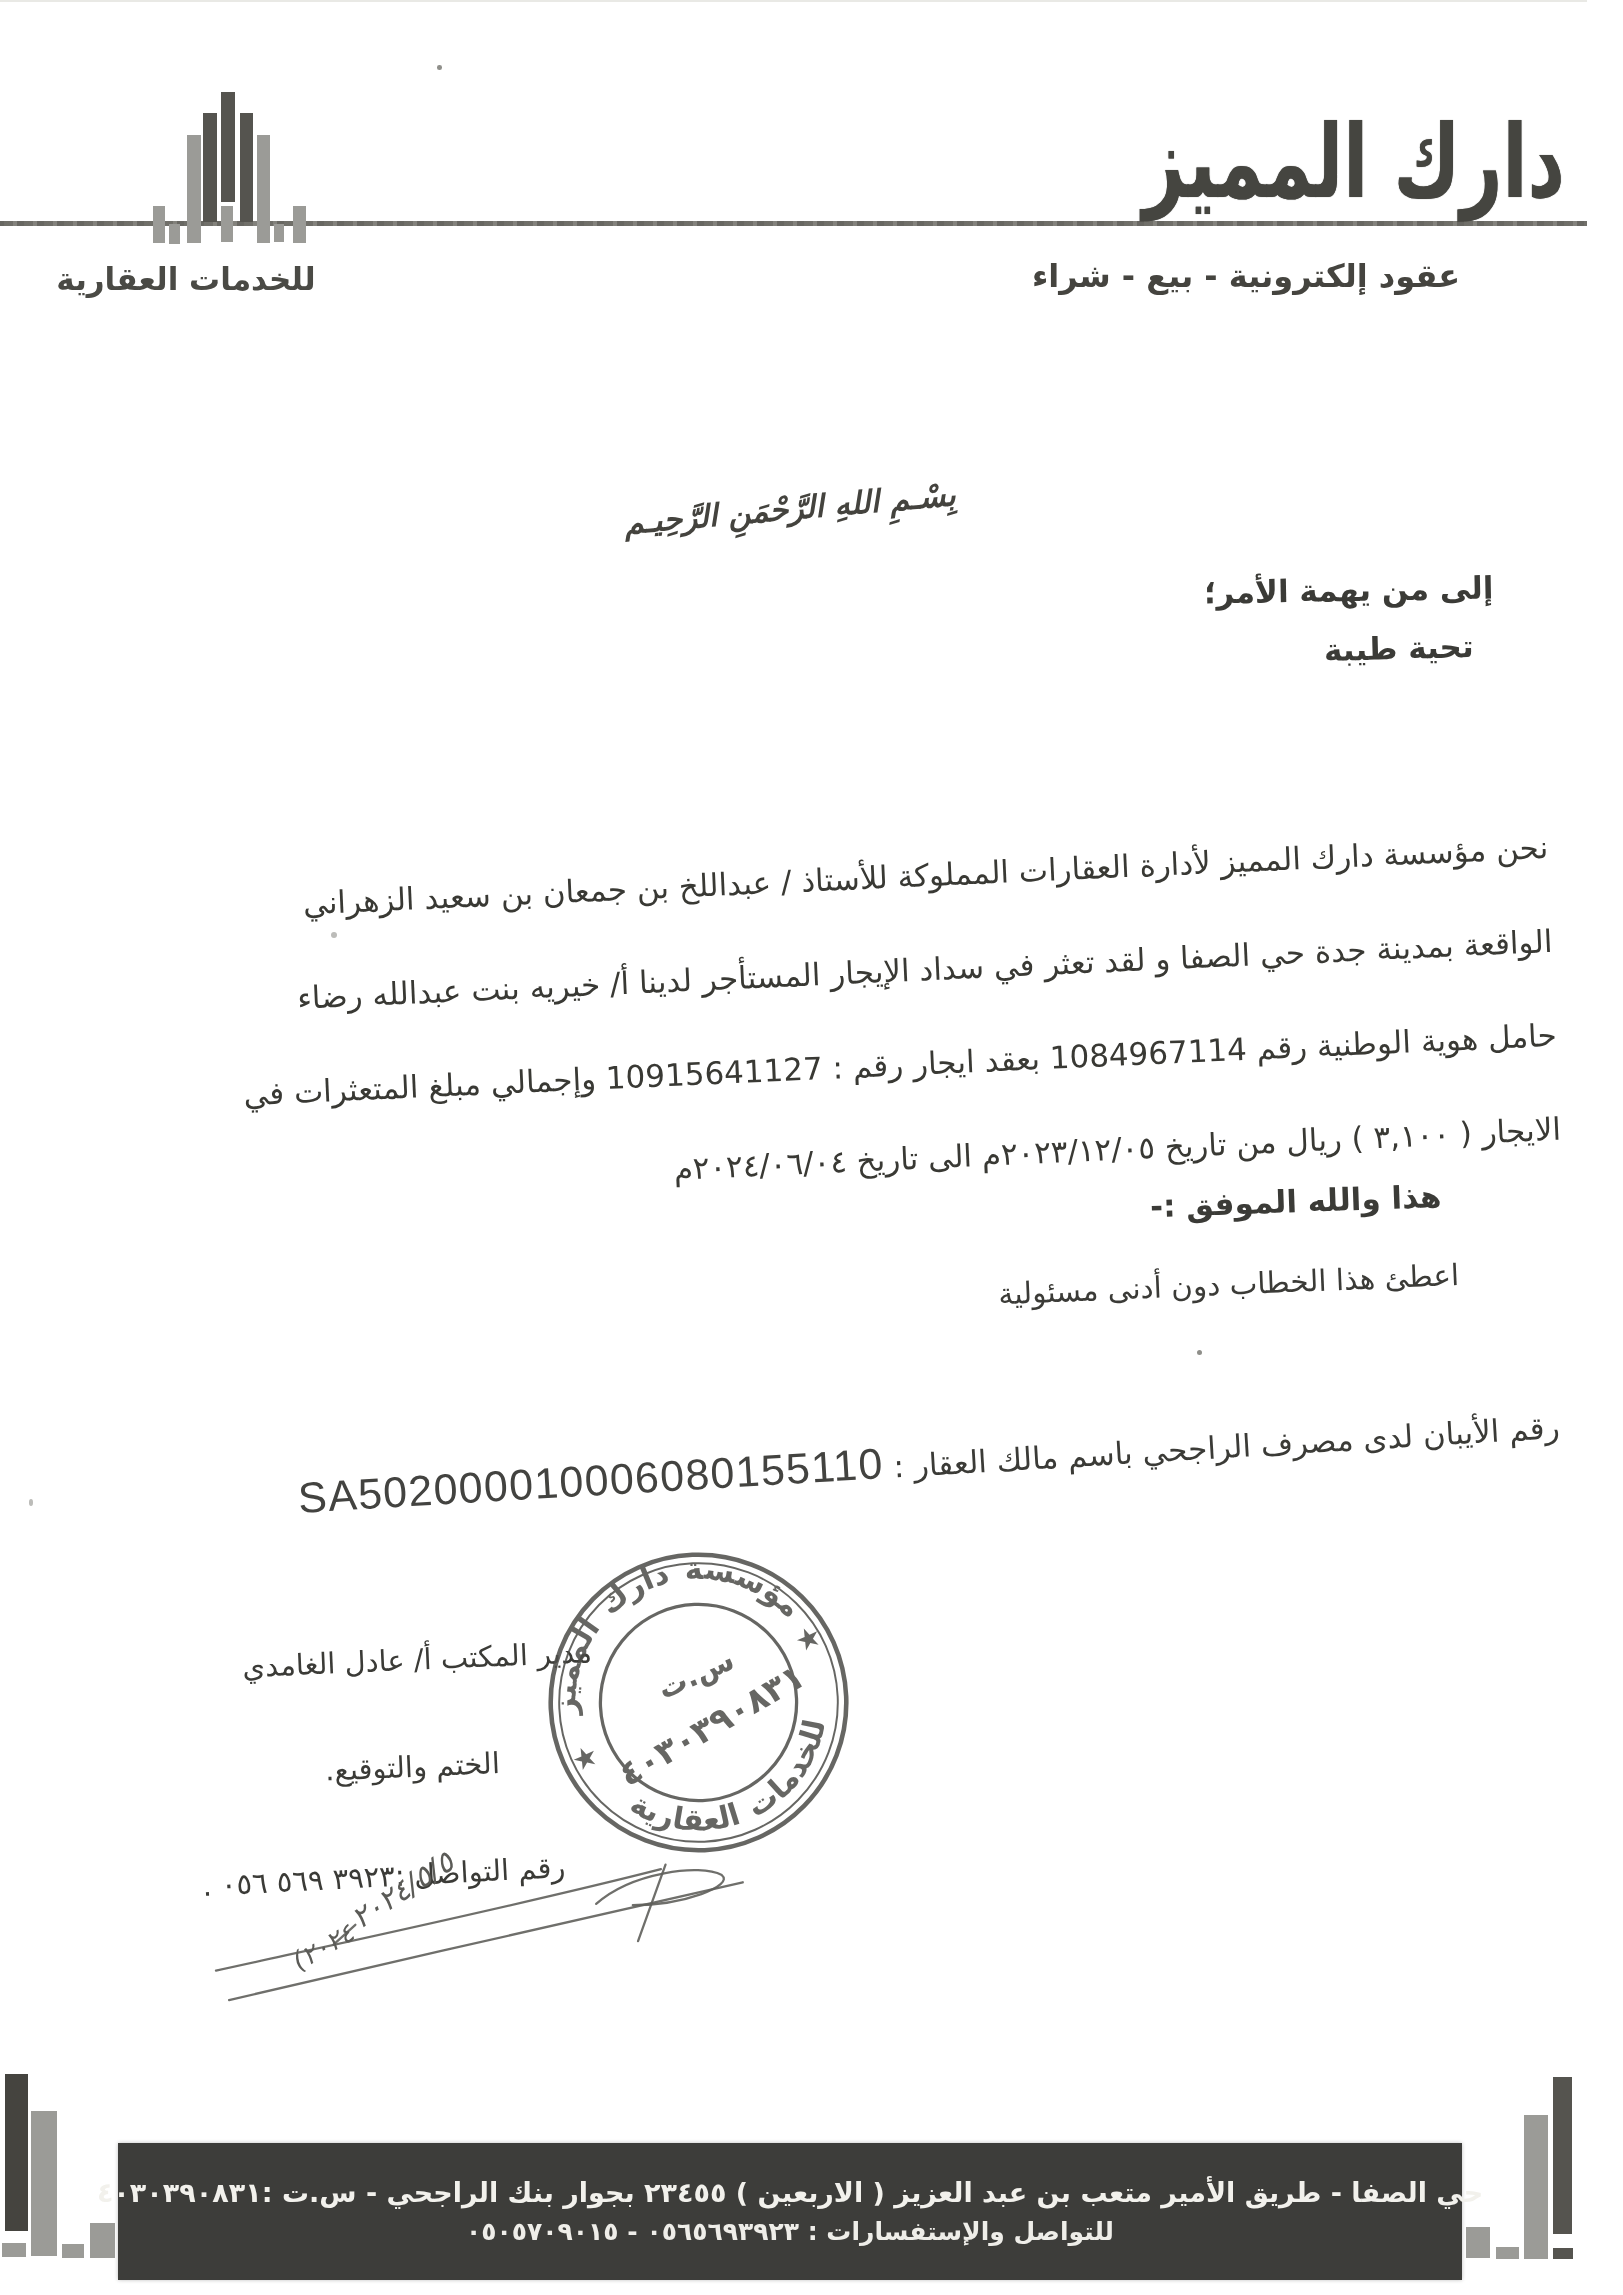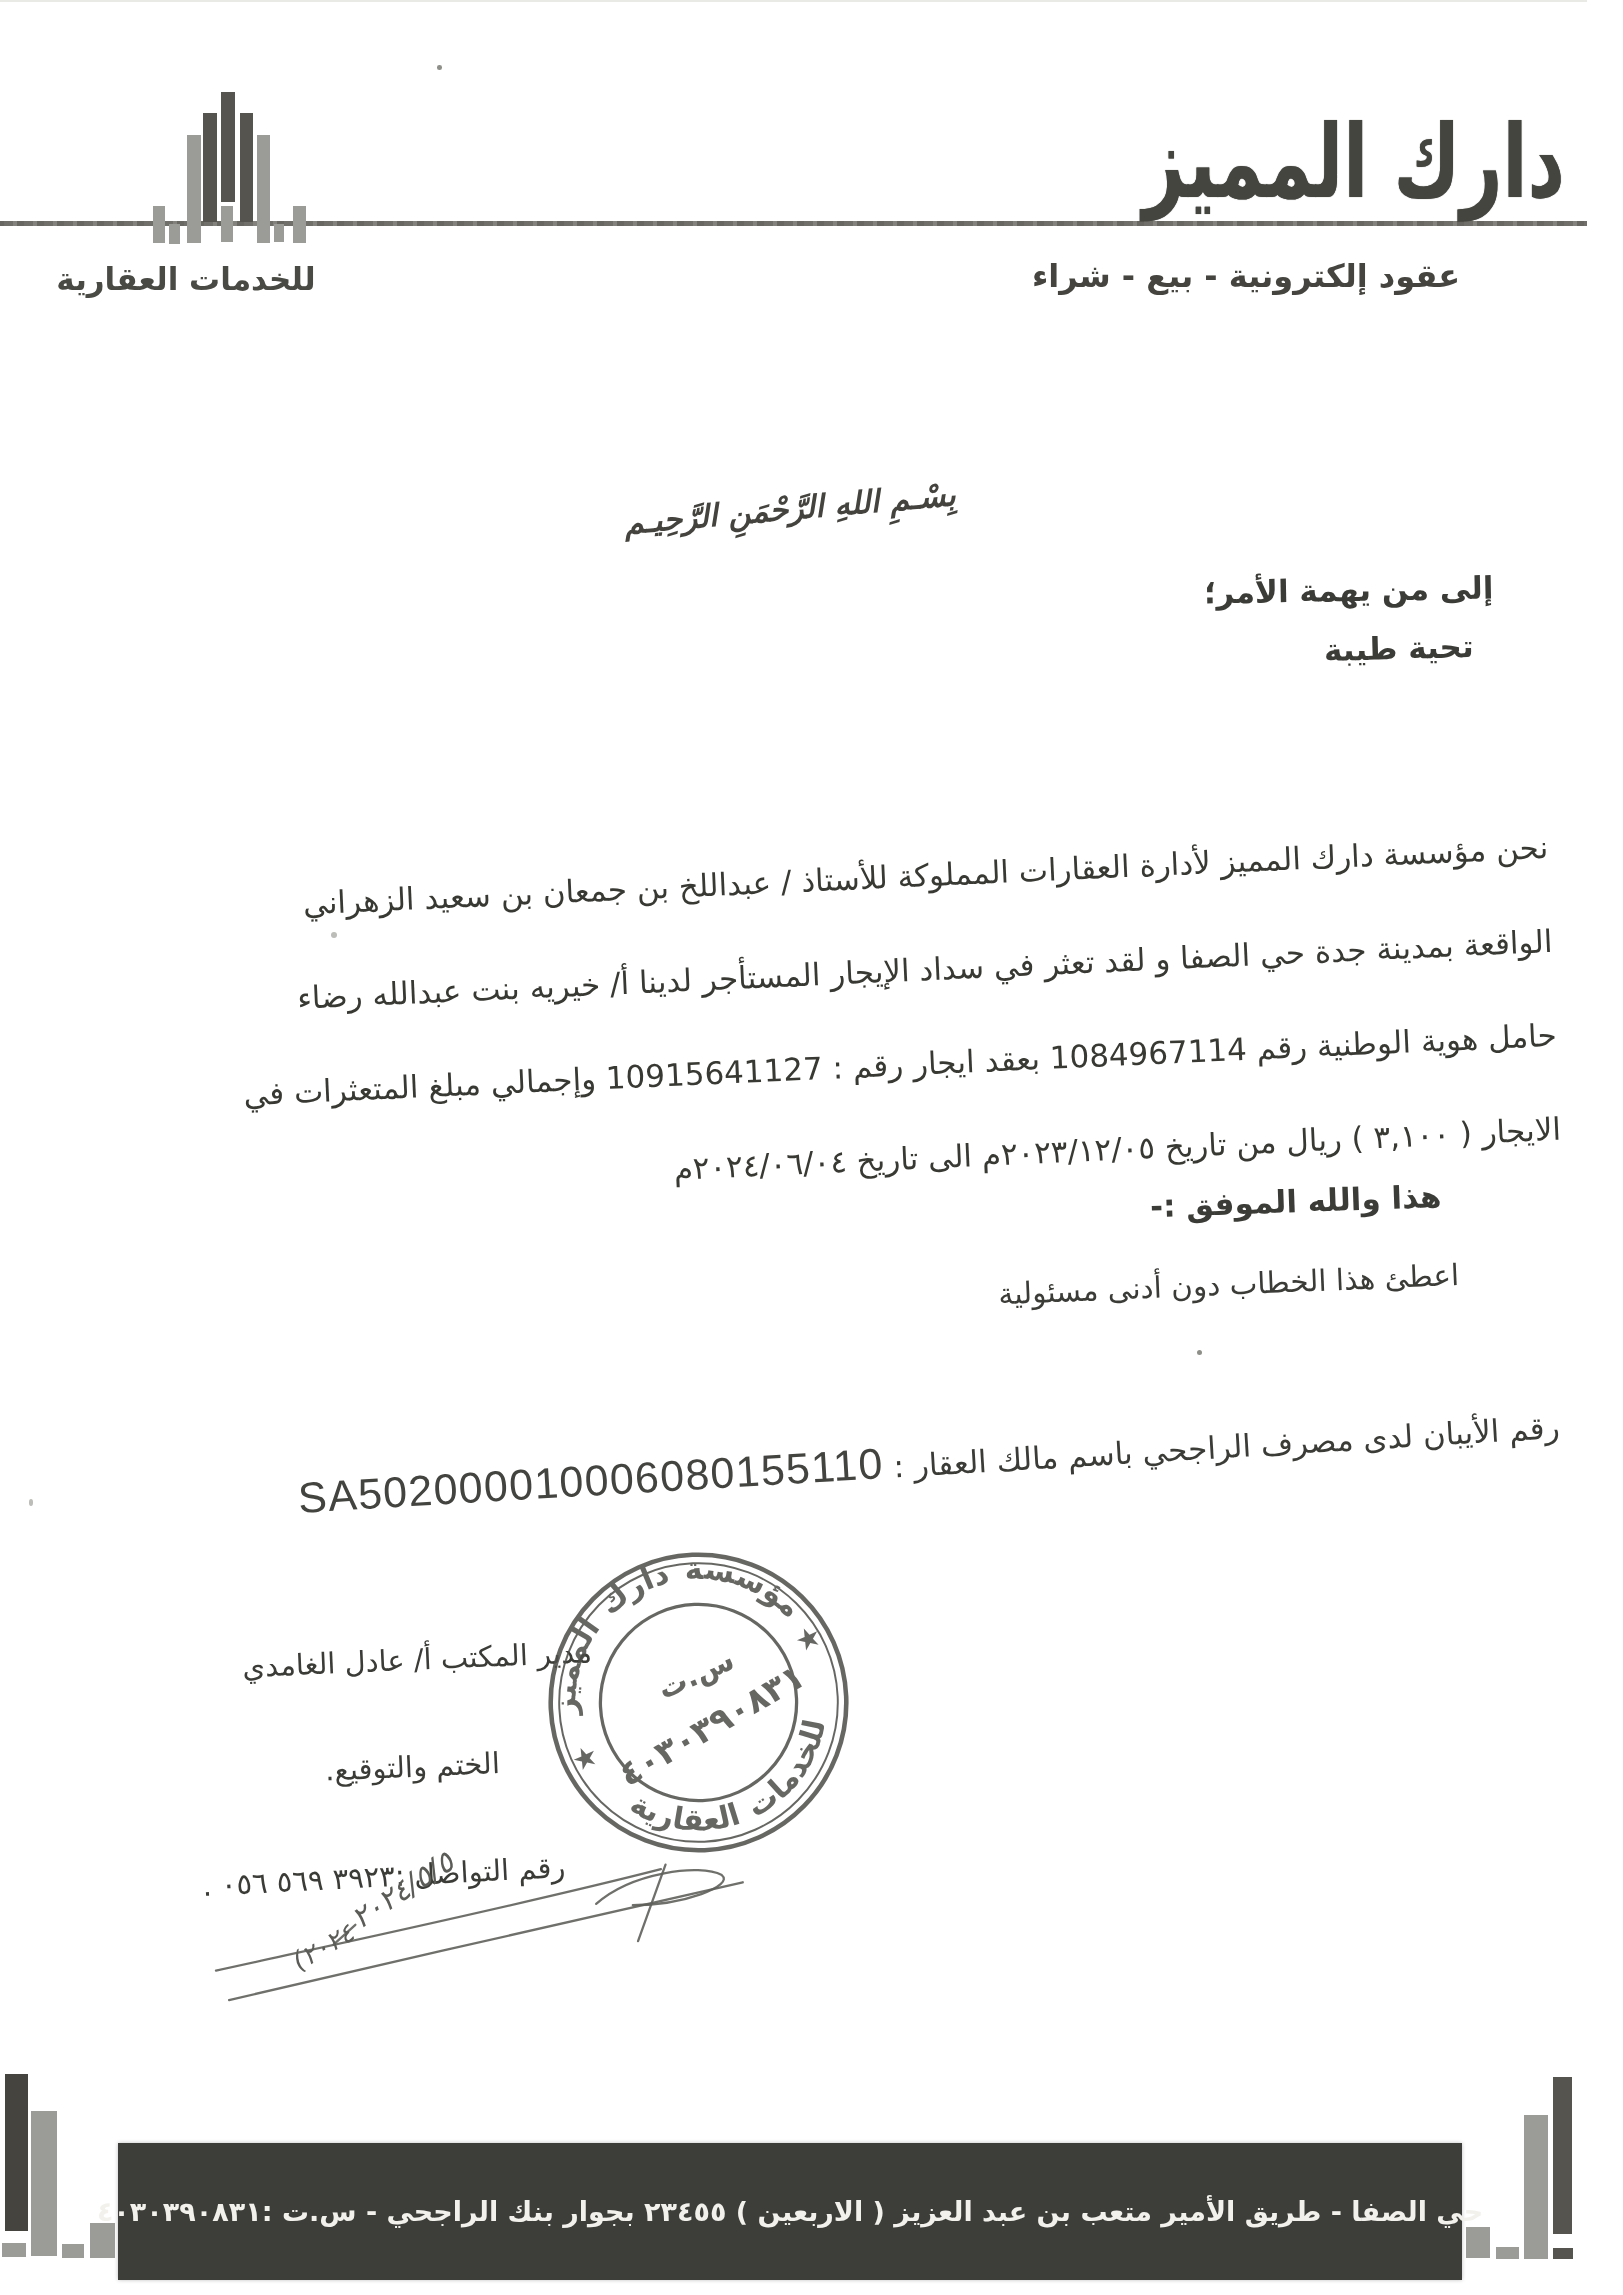--- a/index.html
+++ b/index.html
@@ -145,20 +145,21 @@
     <path d="M 75 295 C 330 235, 620 170, 860 115"></path>
     <path d="M 636 148 C 690 100, 795 86, 828 104 C 848 120, 770 150, 692 150"></path>
     <path d="M 742 88 L 700 205"></path>
     <path d="M 235 210 L 268 180"></path>
   </svg>
   <div class="abs hand hand-date">٢٠٢٤/٥/٥</div>
   <div class="abs hand hand-note">(٢٠٢٤</div>
 
   <div class="abs footer-bar">
     <div class="f1">حي الصفا - طريق الأمير متعب بن عبد العزيز ( الاربعين ) ٢٣٤٥٥ بجوار بنك الراجحي - س.ت :٤٠٣٠٣٩٠٨٣١</div>
+    <div class="f2">للتواصل والإستفسارات : ٠٥٦٥٦٩٣٩٢٣ - ٠٥٠٥٧٠٩٠١٥</div>
   </div>
 
   <div>
     <div class="bar d" style="left:21.6px;top:2044px;width:13px;height:157px;"></div>
     <div class="bar d" style="left:41px;top:2074px;width:23px;height:157px;background:#45443f;"></div>
     <div class="bar l" style="left:67px;top:2111px;width:25.5px;height:145px;"></div>
     <div class="bar l" style="left:21.6px;top:2221px;width:11px;height:36px;"></div>
     <div class="bar l" style="left:38px;top:2243px;width:24px;height:13.7px;"></div>
     <div class="bar l" style="left:98px;top:2244px;width:21.6px;height:14.4px;"></div>
     <div class="bar l" style="left:126px;top:2223px;width:25px;height:35px;"></div>

